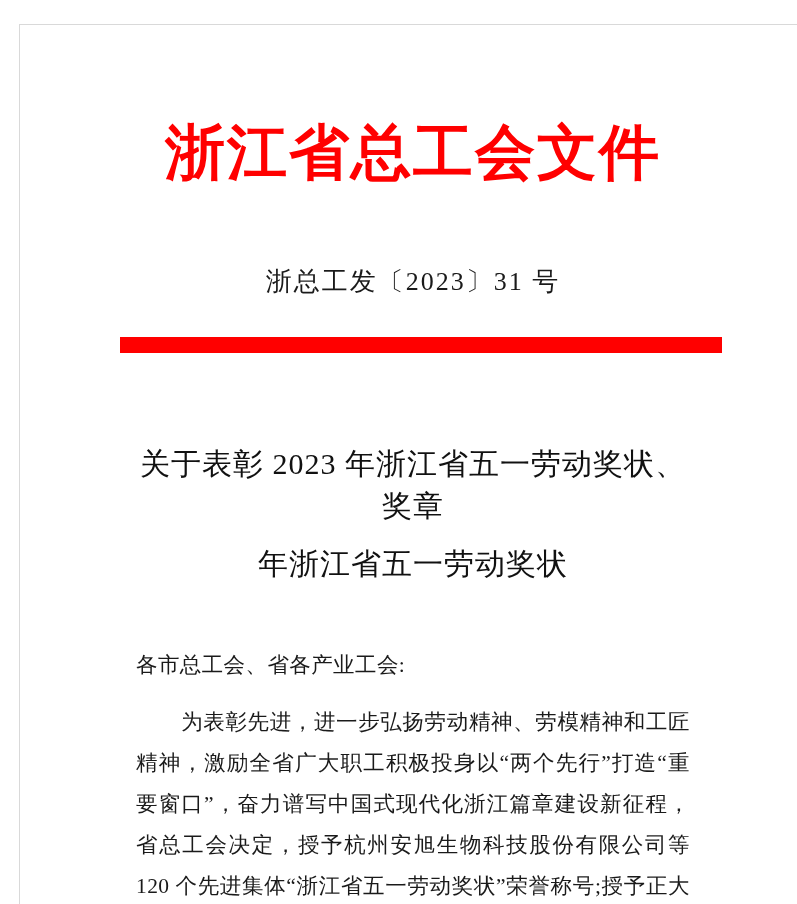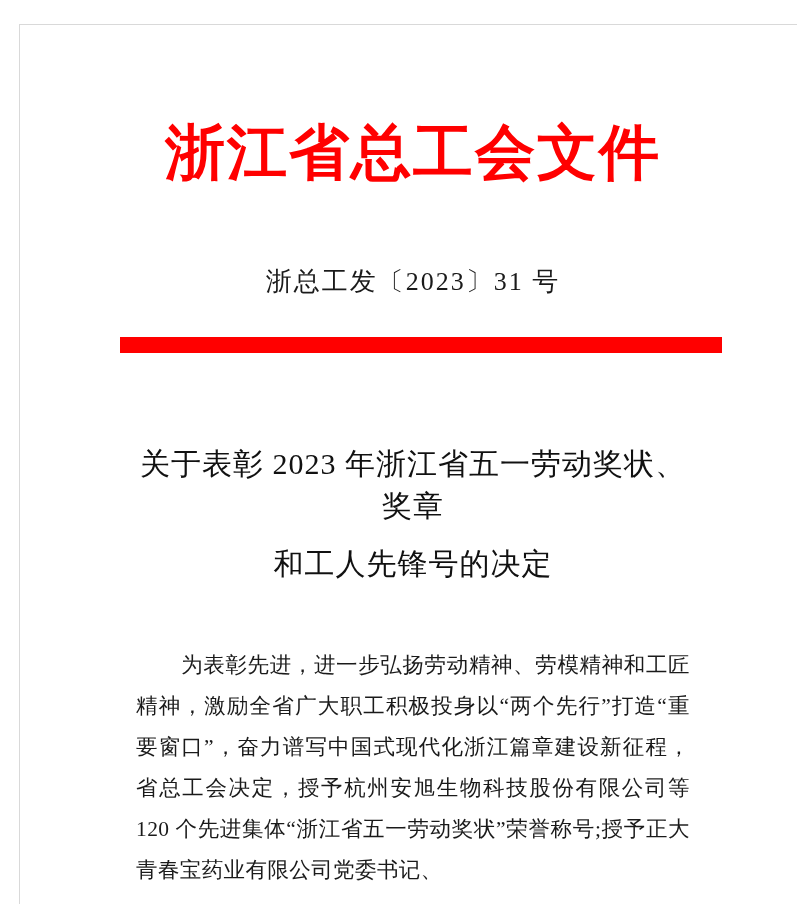--- a/index.html
+++ b/index.html
@@ -82,22 +82,23 @@
     <div class="content">
 
       <div class="org-title">浙江省总工会文件</div>
 
       <div class="doc-number">浙总工发〔2023〕31 号</div>
 
       <div class="red-rule"></div>
 
       <div class="subject">
         <div>关于表彰 2023 年浙江省五一劳动奖状、奖章</div>
-        <div>和工人先锋号的决定</div>
+        <div>年浙江省五一劳动奖状</div>
       </div>
 
       <div class="body-text">
+        <div class="salutation">各市总工会、省各产业工会:</div>
         <p class="para">为表彰先进，进一步弘扬劳动精神、劳模精神和工匠精神，激励全省广大职工积极投身以“两个先行”打造“重要窗口”，奋力谱写中国式现代化浙江篇章建设新征程，省总工会决定，授予杭州安旭生物科技股份有限公司等 120 个先进集体“浙江省五一劳动奖状”荣誉称号;授予正大青春宝药业有限公司党委书记、</p>
       </div>
 
     </div>
   </div>
 </div>
 
 </body></html>

